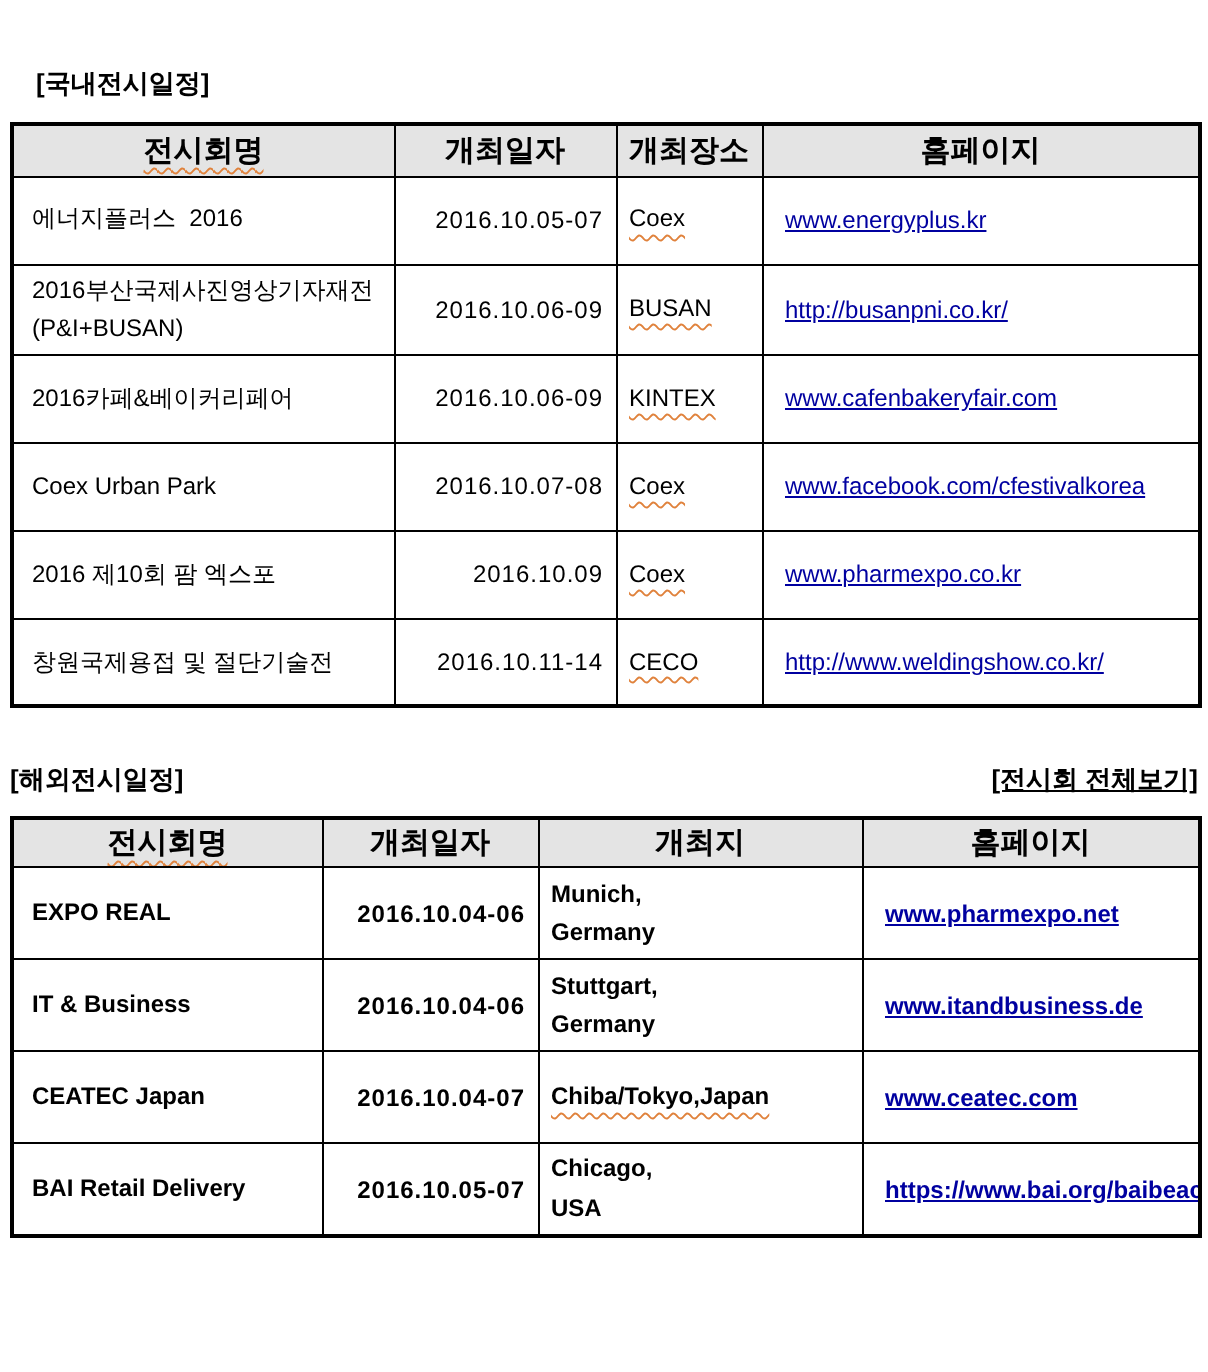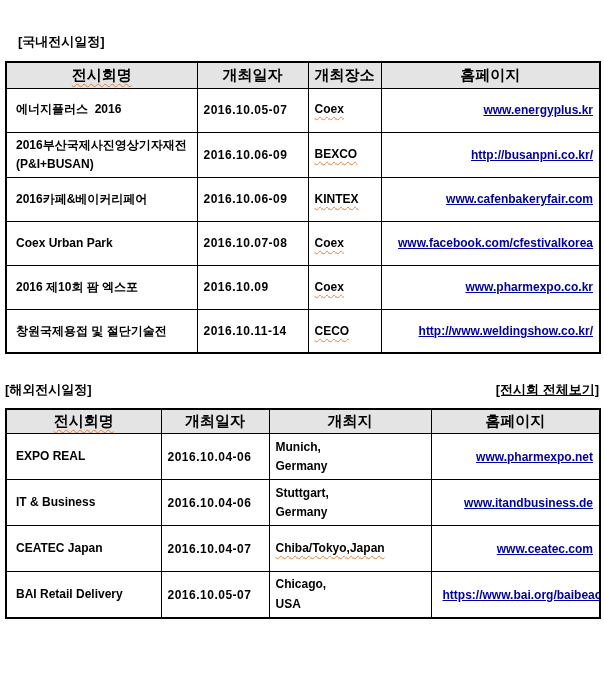--- a/index.html
+++ b/index.html
@@ -59,40 +59,40 @@
   }
   .tbl th {
     background: var(--header-bg);
     font-size: 15px;
     font-weight: bold;
     text-align: center;
     padding: 2px 2px;
   }
   .t1 thead tr { height: 26px; }
   .t2 thead tr { height: 22px; }
-  .t1 tbody tr { height: 44px; font-weight: bold; }
+  .t1 tbody tr { height: 44px; }
   .t2 tbody tr { height: 46px; font-weight: bold; }
   .tbl td {
     font-size: 12px;
     padding: 3px 6px;
     vertical-align: middle;
   }
   td.c-name {
     text-align: left;
     white-space: pre-wrap;
     line-height: 1.6;
     padding-left: 9px;
   }
-  td.c-date { text-align: left; white-space: nowrap; letter-spacing: 0.5px; }
+  td.c-date { text-align: right; white-space: nowrap; letter-spacing: 0.5px; }
   td.c-place {
     text-align: left;
     white-space: pre-line;
     line-height: 1.6;
   }
-  td.c-home { text-align: right; padding-left: 11px; }
+  td.c-home { text-align: left; padding-left: 11px; }
   .link {
     color: var(--link);
     text-decoration: underline;
     cursor: pointer;
   }
   .wavy {
     text-decoration-line: underline;
     text-decoration-style: wavy;
     text-decoration-color: var(--squiggle);
     text-decoration-thickness: 1px;
@@ -132,21 +132,21 @@
     <tbody>
         <tr>
           <td class="c-name">에너지플러스  2016</td>
           <td class="c-date">2016.10.05-07</td>
           <td class="c-place wavy">Coex</td>
           <td class="c-home"><span class="link">www.energyplus.kr</span></td>
         </tr>
         <tr>
           <td class="c-name">2016부산국제사진영상기자재전(P&amp;I+BUSAN)</td>
           <td class="c-date">2016.10.06-09</td>
-          <td class="c-place wavy">BEXCO</td>
+          <td class="c-place wavy">BUSAN</td>
           <td class="c-home"><span class="link">http://busanpni.co.kr/</span></td>
         </tr>
         <tr>
           <td class="c-name">2016카페&amp;베이커리페어</td>
           <td class="c-date">2016.10.06-09</td>
           <td class="c-place wavy">KINTEX</td>
           <td class="c-home"><span class="link">www.cafenbakeryfair.com</span></td>
         </tr>
         <tr>
           <td class="c-name">Coex Urban Park</td>

